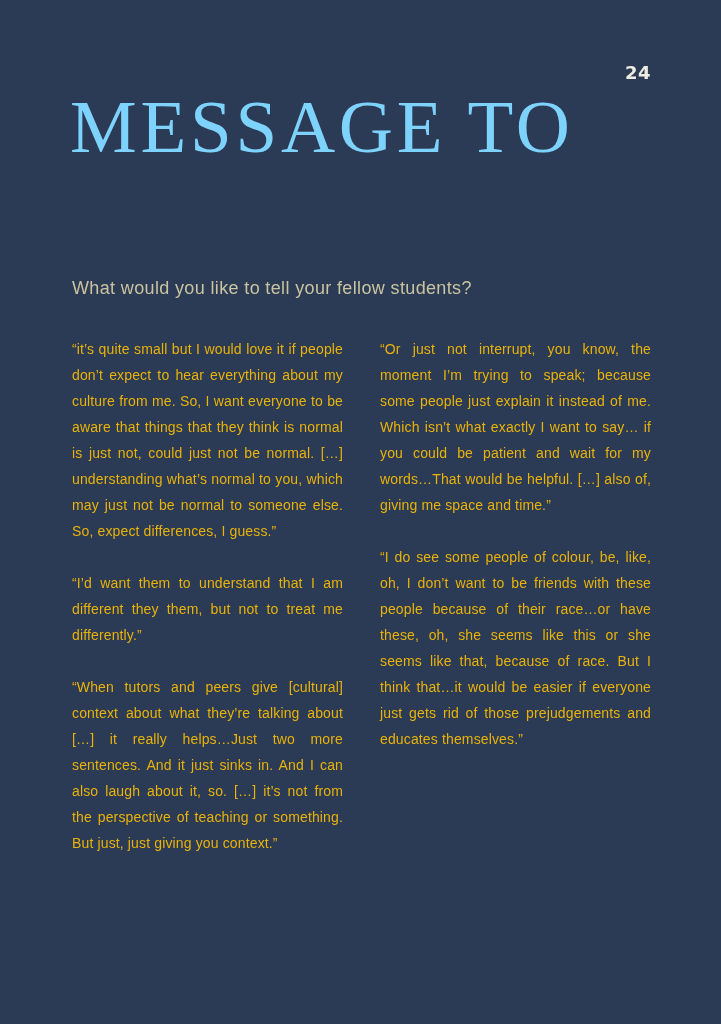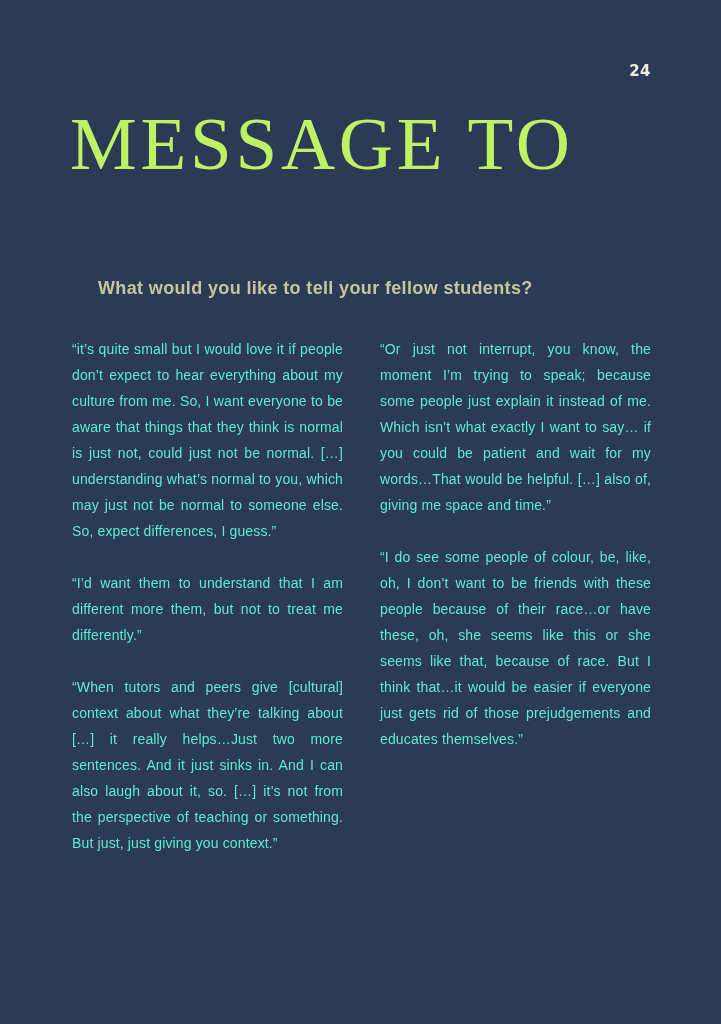--- a/index.html
+++ b/index.html
@@ -13,62 +13,61 @@
     height: 1024px;
     background: #2b3a55;
     overflow: hidden;
     font-family: "Liberation Sans", sans-serif;
   }
   .page-number {
     position: absolute;
     top: 62px;
     right: 70px;
     color: #eeebe2;
-    font-size: 15px;
+    font-size: 18px;
     font-weight: bold;
     letter-spacing: 0.5px;
     font-family: "DejaVu Sans", sans-serif;
   }
   .title {
     position: absolute;
     left: 70px;
-    top: 104px;
+    top: 87px;
     margin: 0;
     font-family: "Liberation Serif", "DejaVu Serif", serif;
     font-weight: 400;
     font-size: 75px;
     line-height: 80px;
     letter-spacing: 0.05em;
-    color: #bef264;
+    color: #7dd3fc;
   }
   .subtitle {
     position: absolute;
     left: 72px;
     top: 278px;
     color: #c9c49f;
     font-size: 18px;
-    font-weight: bold;
+    font-weight: normal;
     letter-spacing: 0.02em;
     font-family: "Liberation Sans", sans-serif;
-    margin-left: 26px;
   }
   .columns {
     position: absolute;
     left: 72px;
     top: 336px;
     width: 579px;
     display: flex;
     gap: 37px;
   }
   .column {
     width: 271px;
   }
   .column p {
     margin: 0 0 26px 0;
-    color: #5eead4;
+    color: #eab308;
     font-size: 14px;
     line-height: 26px;
     text-align: justify;
     letter-spacing: 0.01em;
     font-family: "Liberation Sans", sans-serif;
   }
   .column p:last-child {
     margin-bottom: 0;
   }
 </style>
@@ -80,21 +79,21 @@
   <div class="page-number">24</div>
 
   <h1 class="title"><span>MESSAGE TO</span><br></h1>
 
   <div class="subtitle">What would you like to tell your fellow students?</div>
 
   <div class="columns">
 
     <div class="column">
       <p>“it’s quite small but I would love it if people don’t expect to hear everything about my culture from me. So, I want everyone to be aware that things that they think is normal is just not, could just not be normal. […] understanding what’s normal to you, which may just not be normal to someone else. So, expect differences, I guess.”</p>
-      <p>“I’d want them to understand that I am different more them, but not to treat me differently.”</p>
+      <p>“I’d want them to understand that I am different they them, but not to treat me differently.”</p>
       <p>“When tutors and peers give [cultural] context about what they’re talking about […] it really helps…Just two more sentences. And it just sinks in. And I can also laugh about it, so. […] it’s not from the perspective of teaching or something. But just, just giving you context.”</p>
     </div>
 
     <div class="column">
       <p>“Or just not interrupt, you know, the moment I’m trying to speak; because some people just explain it instead of me. Which isn’t what exactly I want to say… if you could be patient and wait for my words…That would be helpful. […] also of, giving me space and time.”</p>
       <p>“I do see some people of colour, be, like, oh, I don’t want to be friends with these people because of their race…or have these, oh, she seems like this or she seems like that, because of race. But I think that…it would be easier if everyone just gets rid of those prejudgements and educates themselves.”</p>
     </div>
 
   </div>
 

